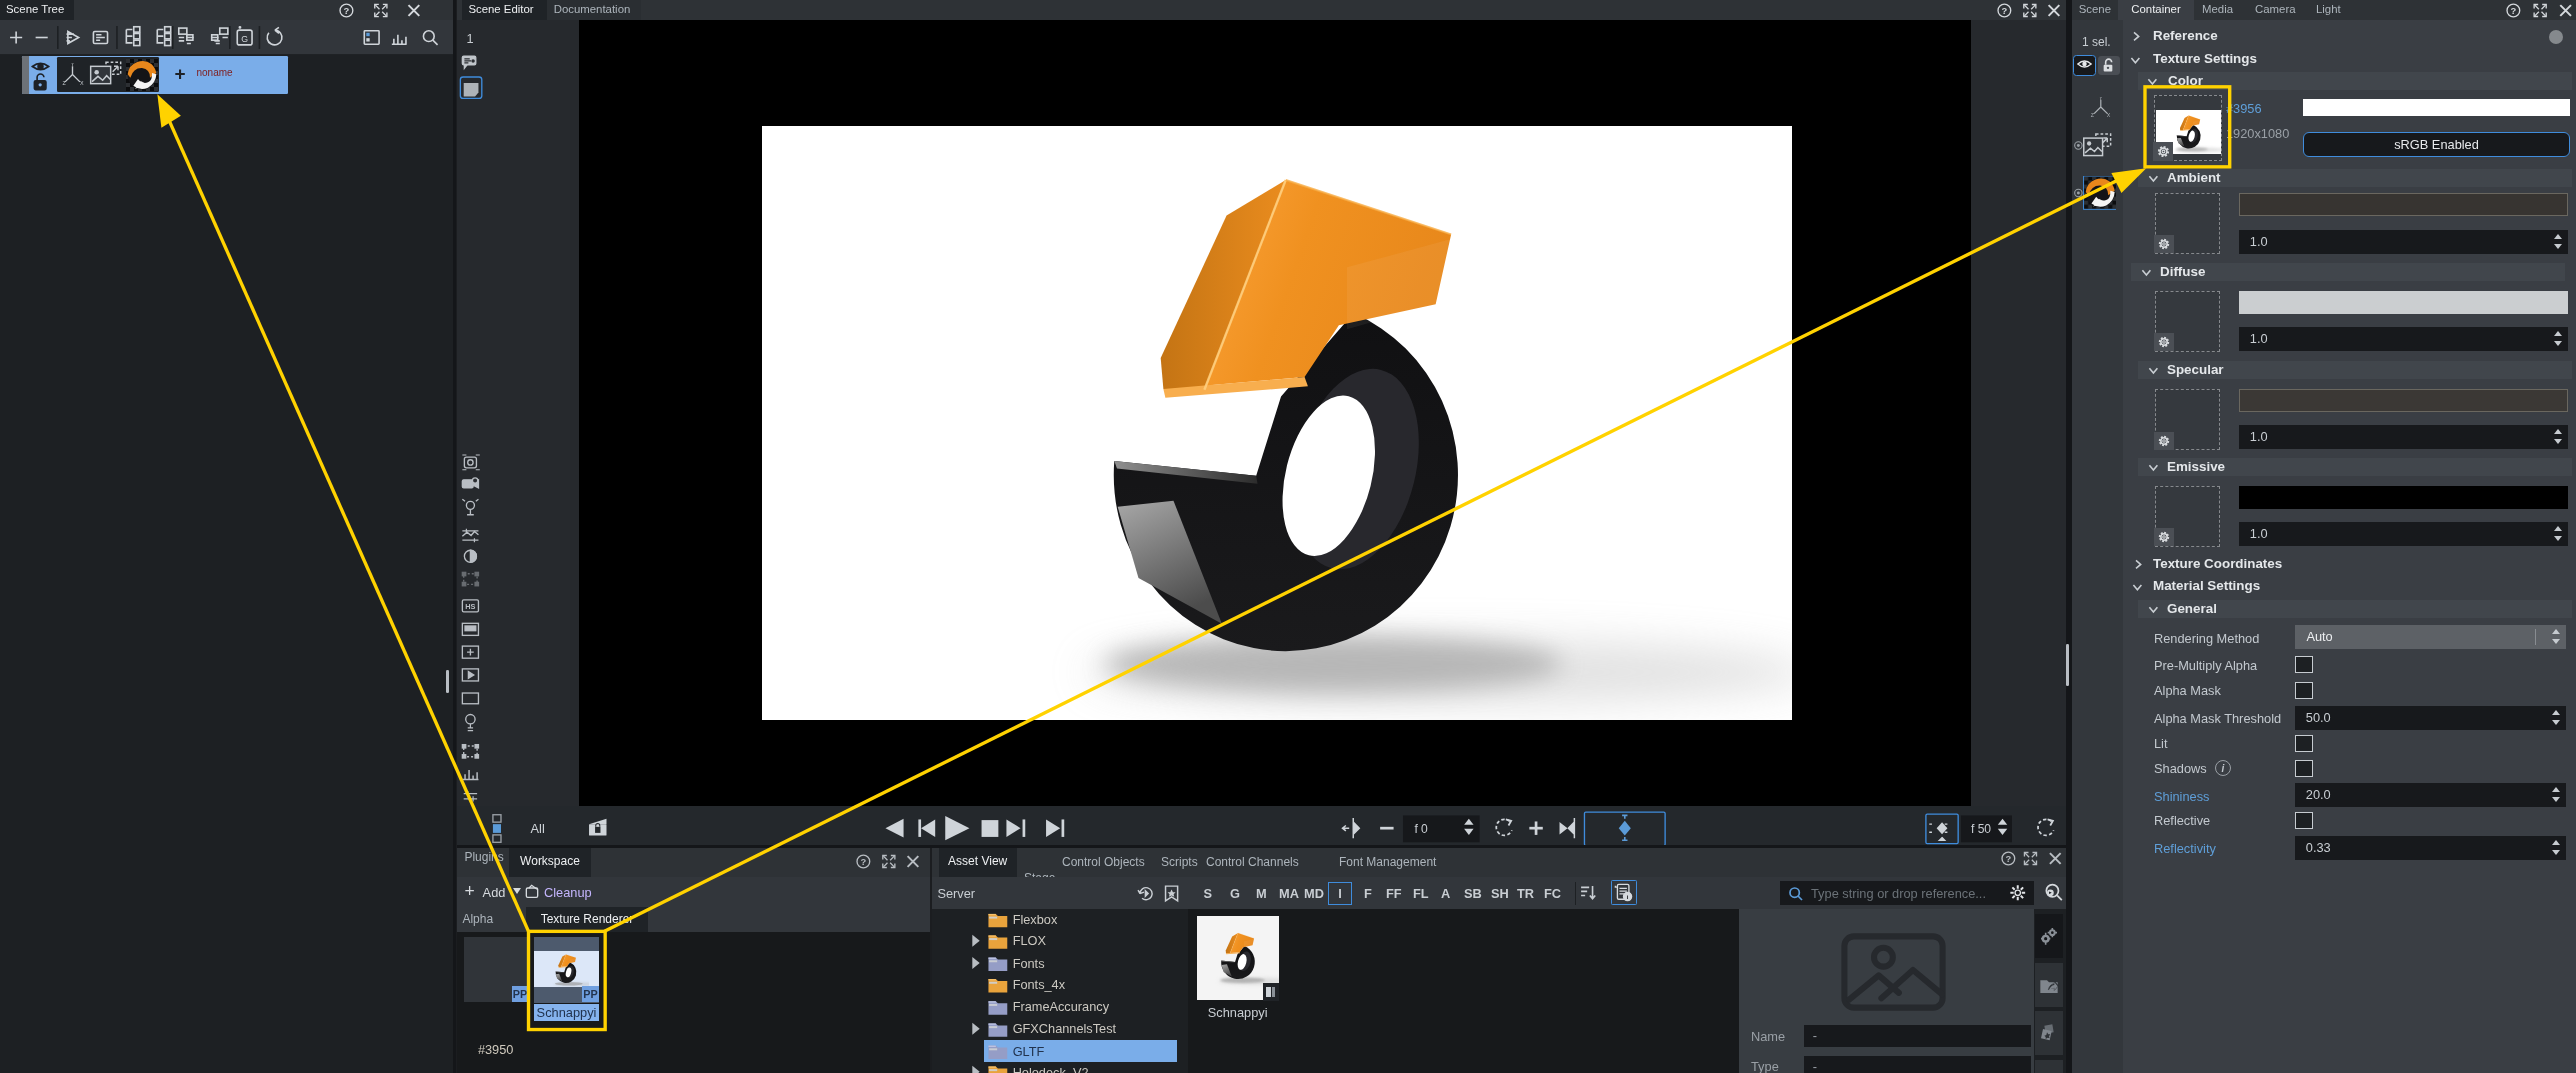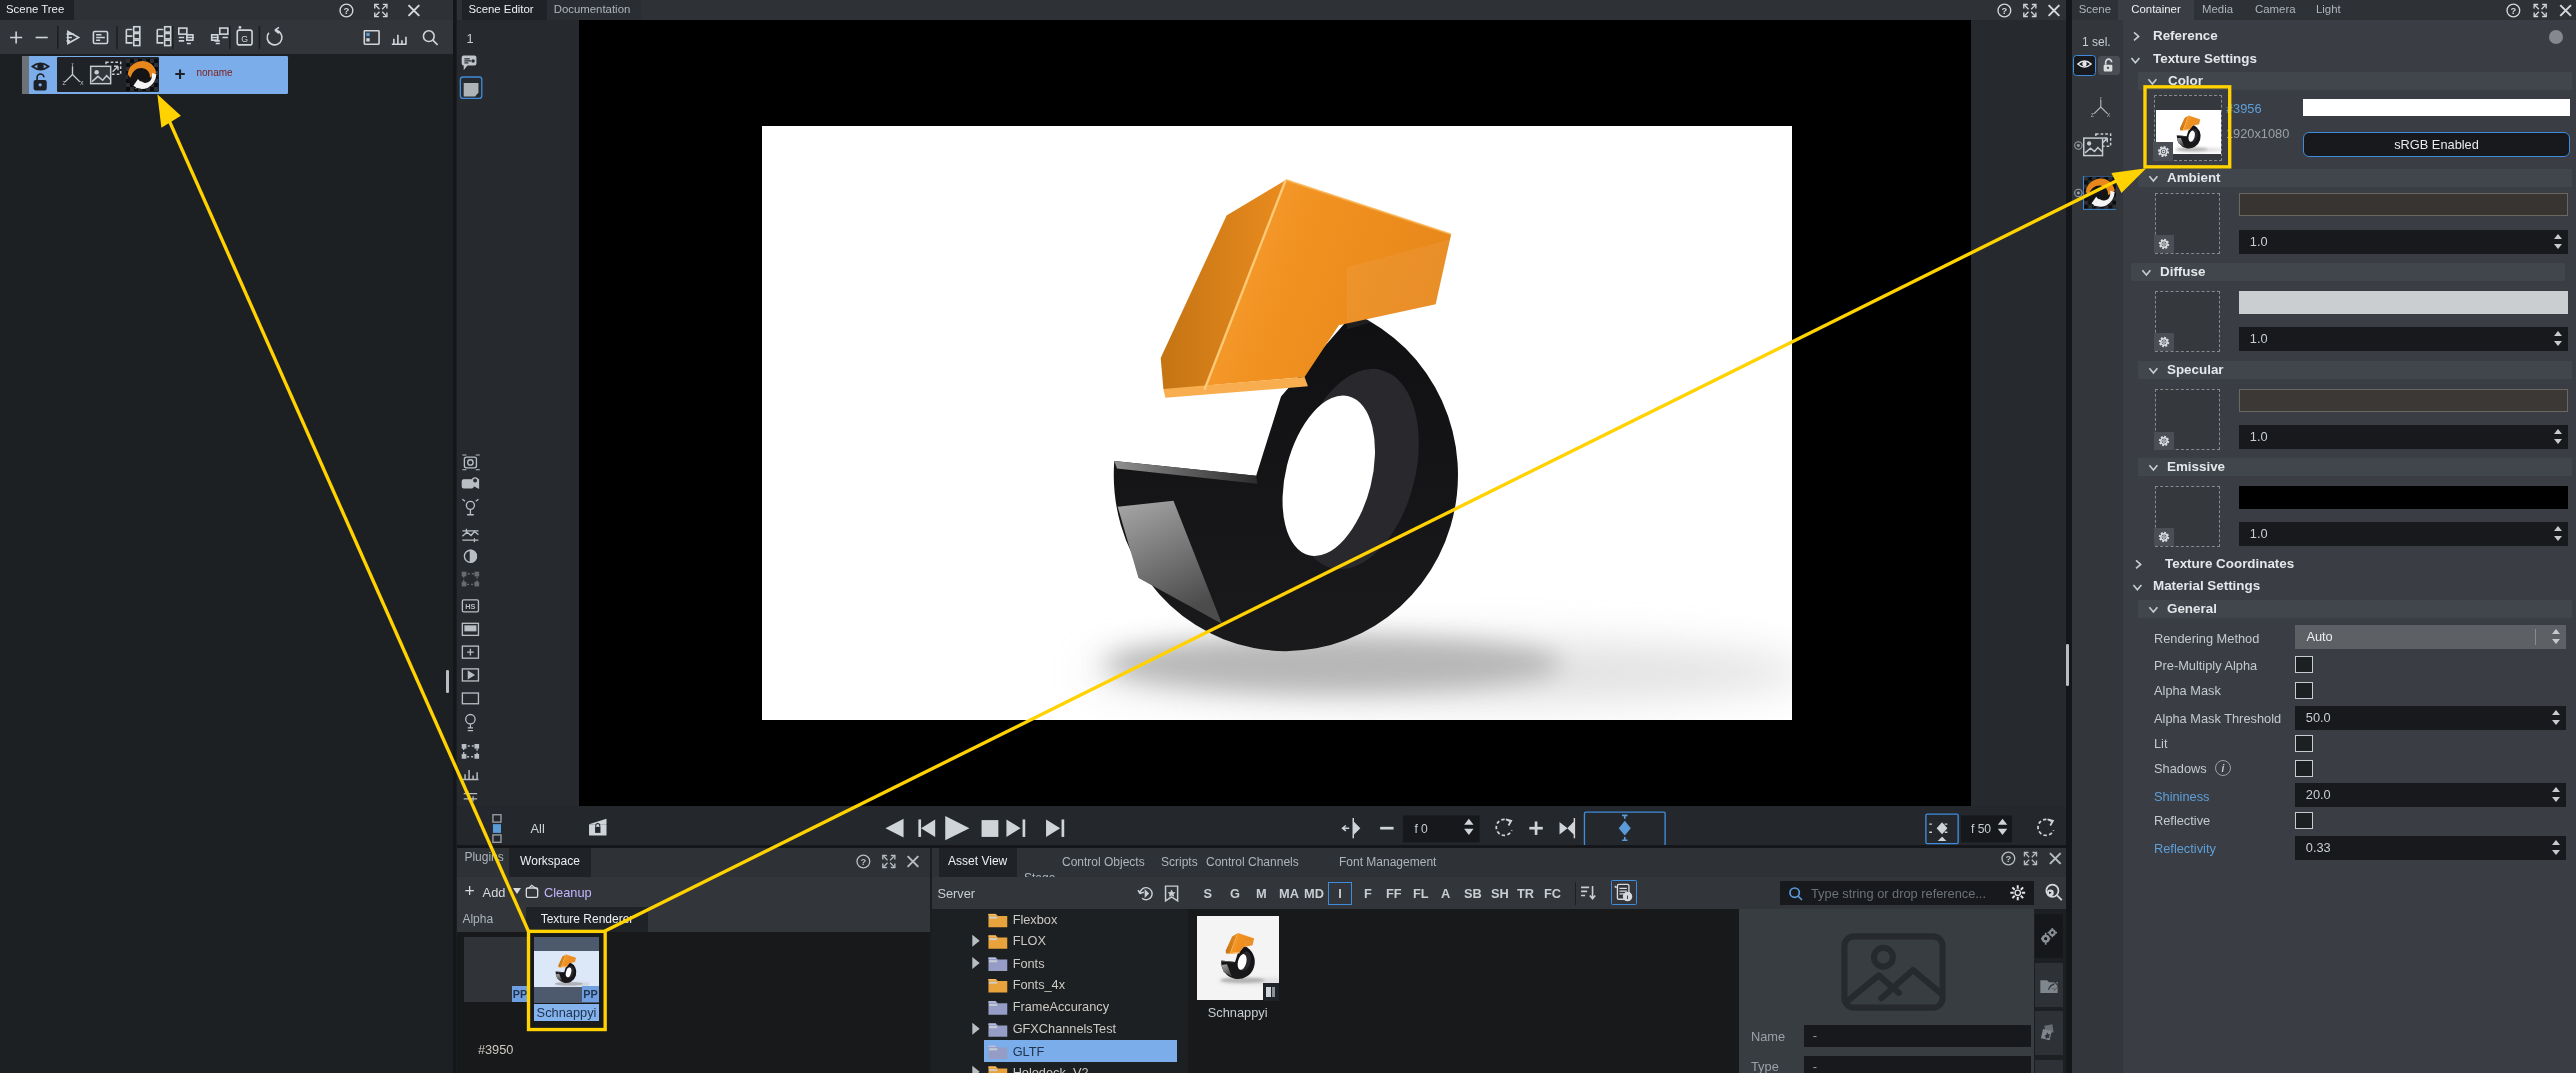--- a/index.html
+++ b/index.html
@@ -805,21 +805,21 @@
               <circle cx="11" cy="11" r="2" stroke-width="1.6"></circle>
             </g>
           </svg>
       </div>
       <div class="abs" style="left:116px;top:466px;width:329px;height:23px;background:#000000;"></div>
       <div class="abs field" style="left:116px;top:502px;width:329px;height:24px;font-size:12.8px;line-height:24px;padding-left:10.8px;">1.0<span class="spin"></span></div>
 
       <svg class="abs" style="left:10.8px;top:539px" width="8" height="10.8" viewBox="0 0 12 16">
           <path d="M3,2 L10,8 L3,14" fill="none" stroke="#c9ced3" stroke-width="2.4"></path>
         </svg>
-      <div class="abs seclabel" style="left:30px;top:536px;margin-left:12px;">Texture Coordinates</div>
+      <div class="abs seclabel" style="left:30px;top:536px;">Texture Coordinates</div>
       <svg class="abs" style="left:8.7px;top:563px" width="10.8" height="8" viewBox="0 0 16 12">
           <path d="M2,3 L8,10 L14,3" fill="none" stroke="#c9ced3" stroke-width="2.4"></path>
         </svg>
       <div class="abs seclabel" style="left:30px;top:558px;">Material Settings</div>
       <div class="abs hdrbar" style="left:15px;top:580px;width:434px;height:18px;">
         <svg class="abs" style="left:10px;top:6px" width="10.8" height="8" viewBox="0 0 16 12">
             <path d="M2,2 L8,9 L14,2" fill="none" stroke="#c9ced3" stroke-width="2.4"></path>
           </svg>
         <div class="abs seclabel" style="left:29px;top:1.3px;">General</div>
       </div>

